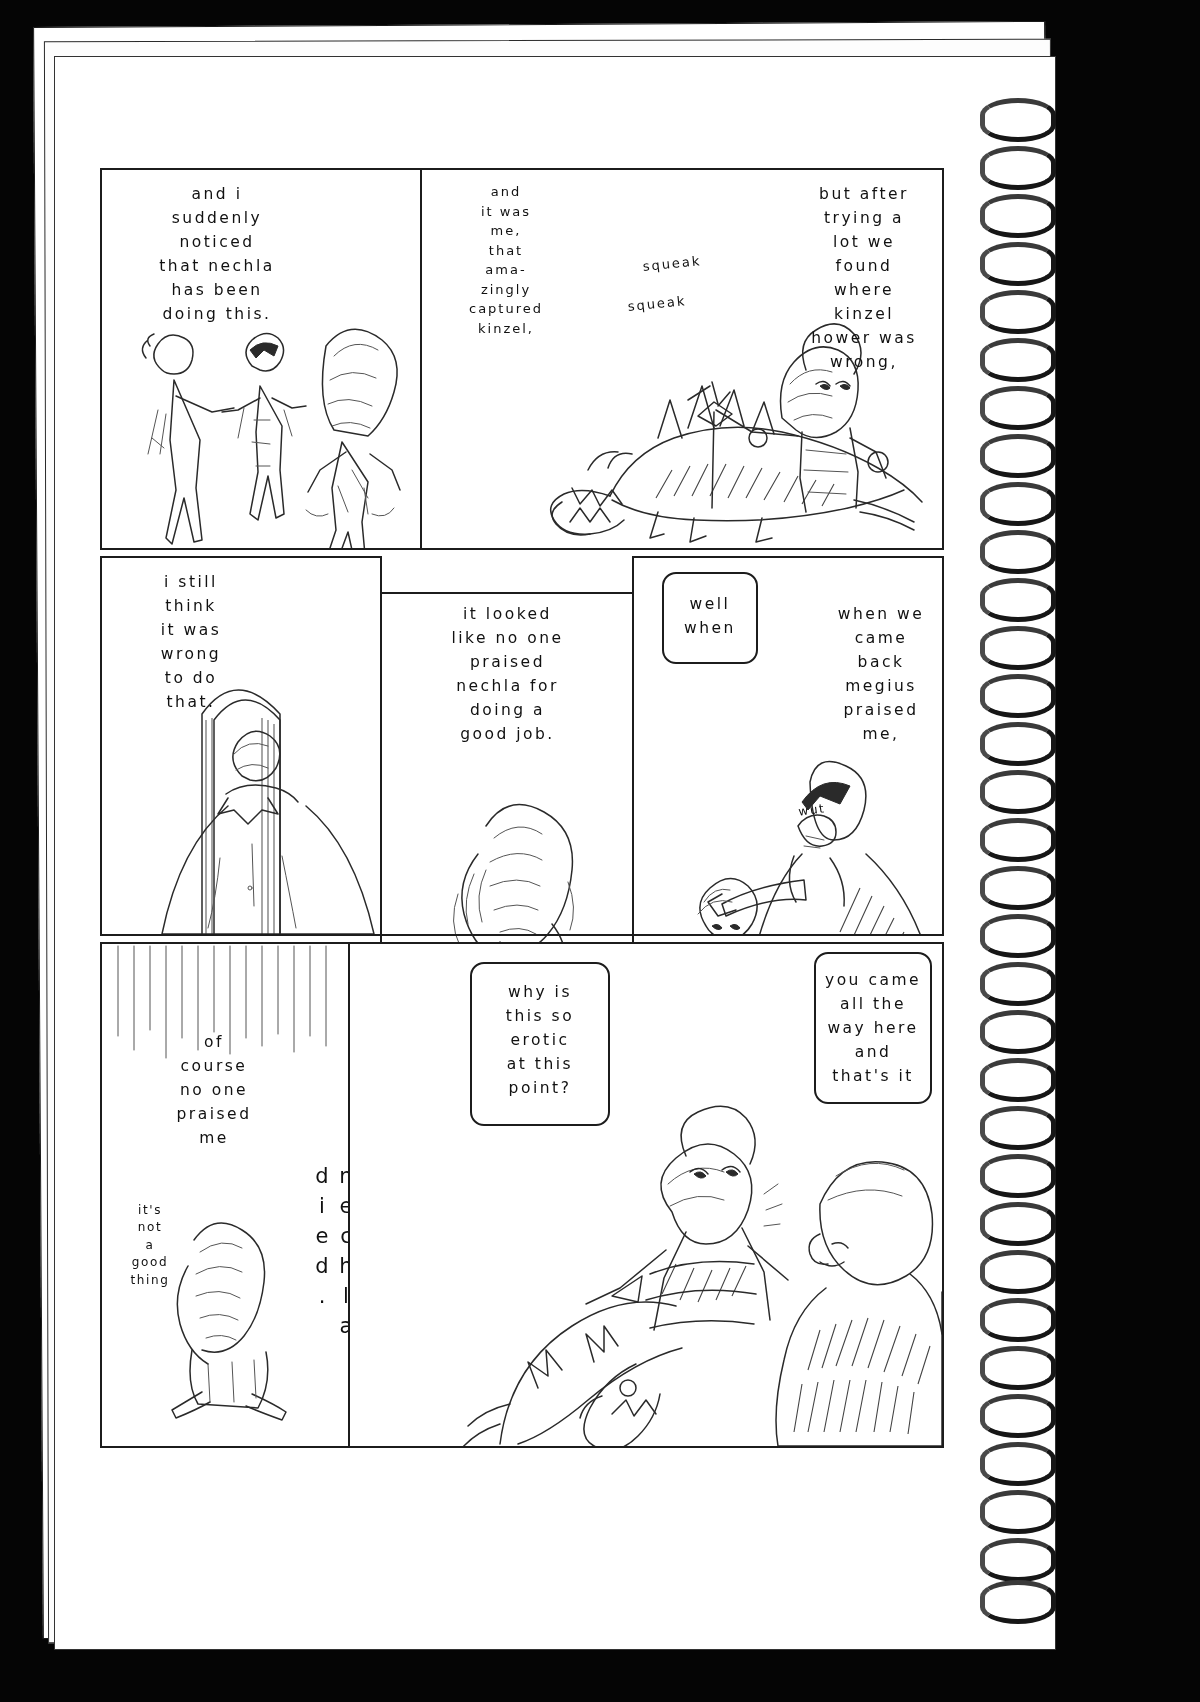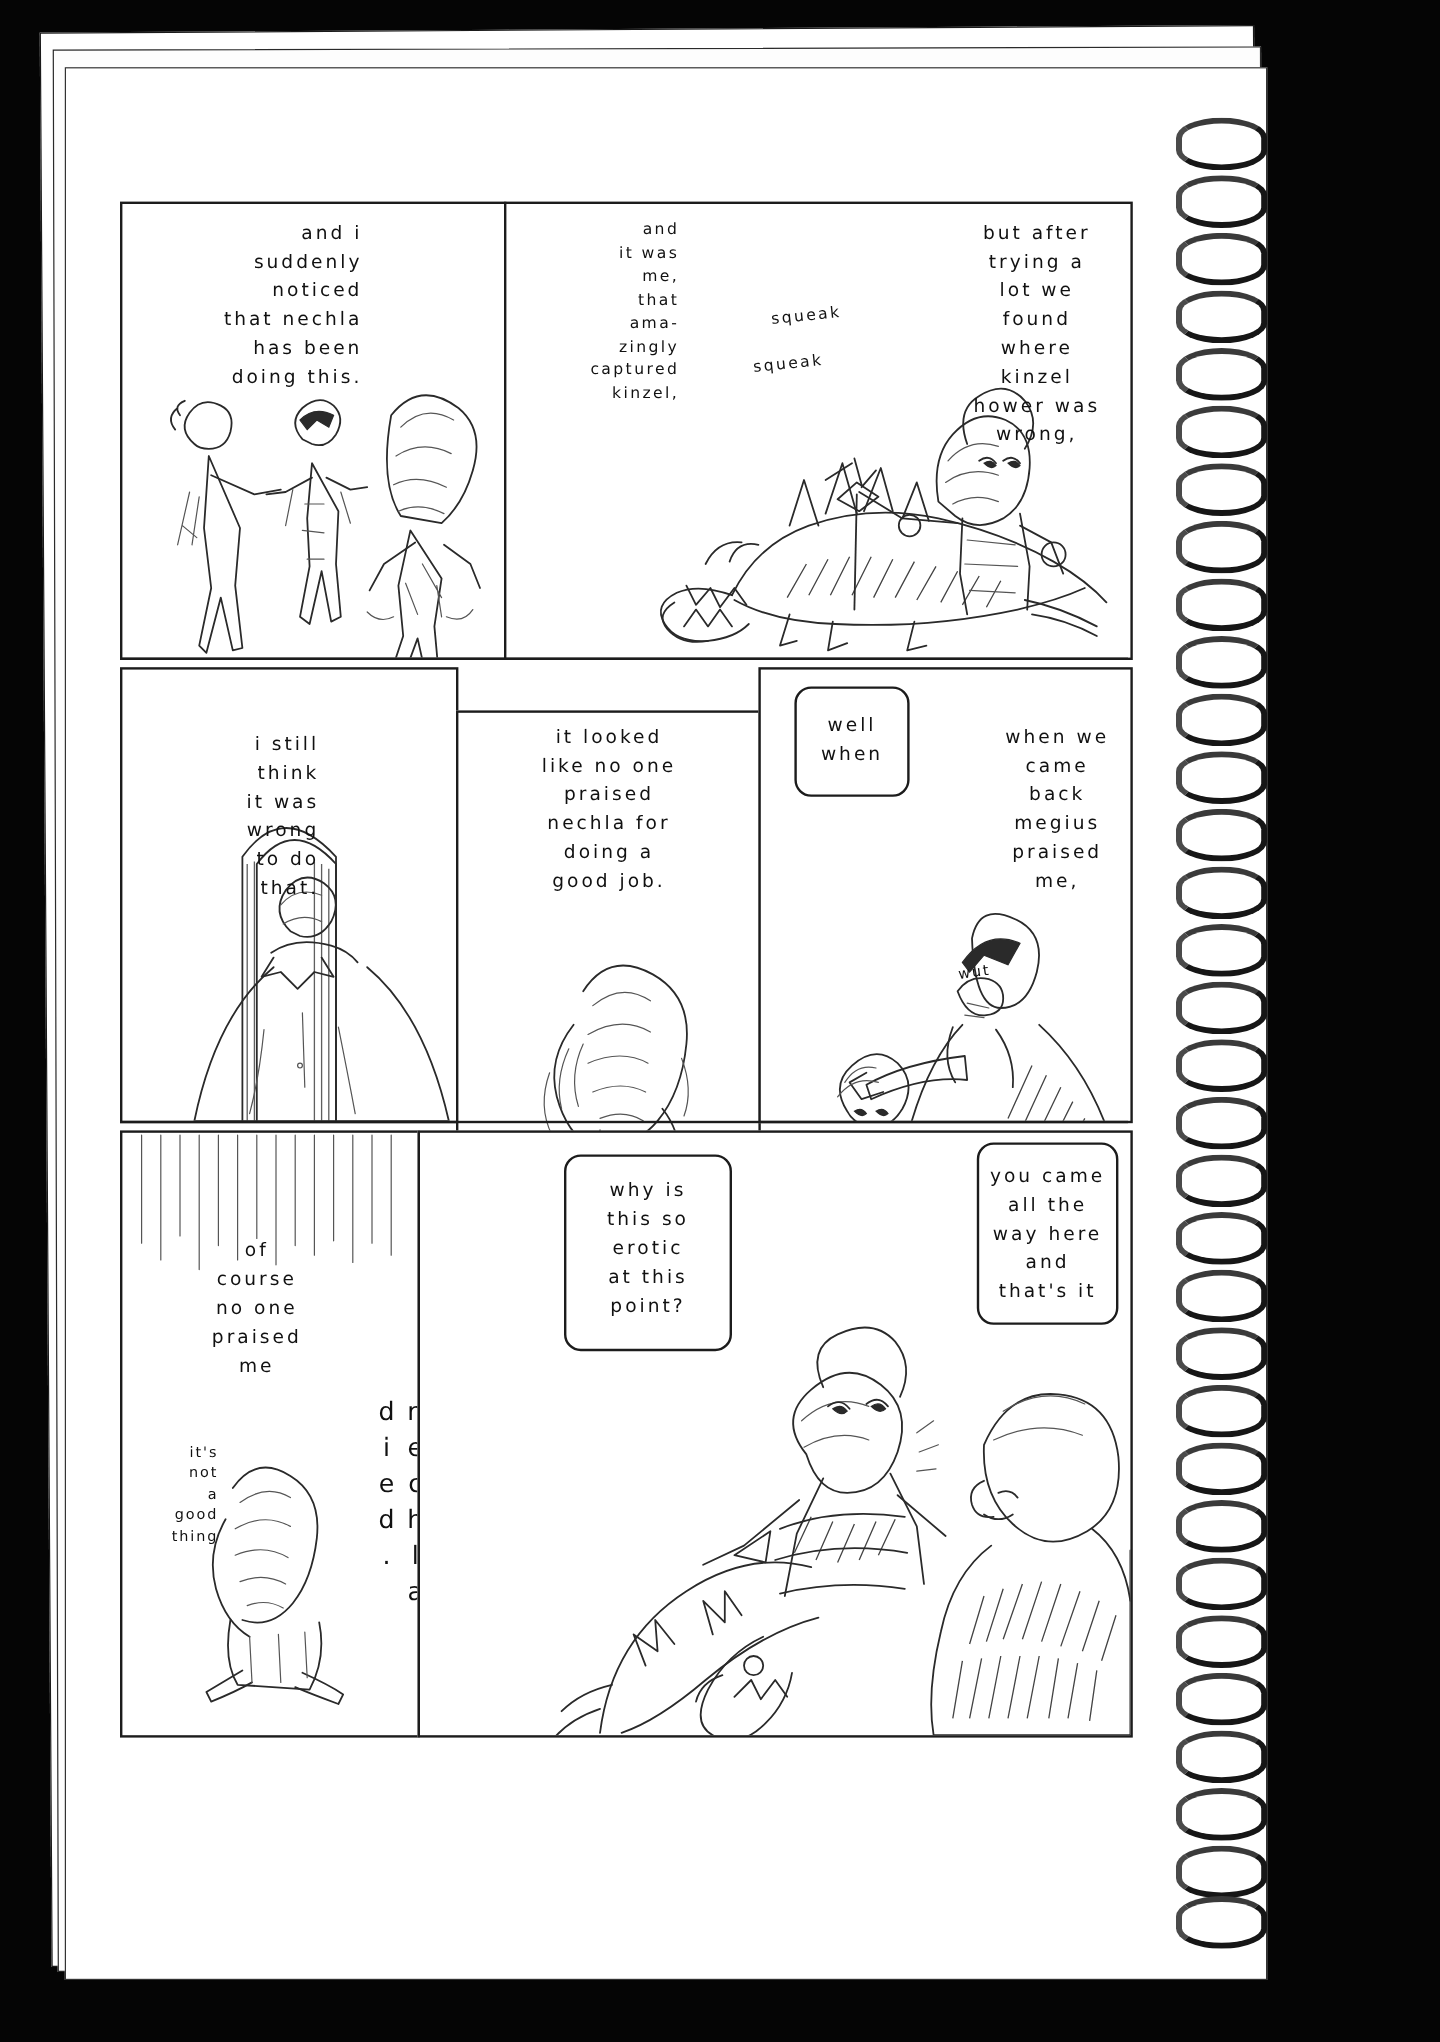--- a/index.html
+++ b/index.html
@@ -91,21 +91,21 @@
   .hw {
     position: absolute;
     font-family: "DejaVu Sans", sans-serif;
     color: #111;
     letter-spacing: 2.5px;
     line-height: 1.55;
     font-size: 15.5px;
     white-space: pre-line;
     text-align: center;
   }
-  .hw.left { text-align: right; }
+  .hw.left { text-align: center; }
   .hw.small { font-size: 13px; letter-spacing: 2px; line-height: 1.5; }
   .hw.tiny { font-size: 12px; letter-spacing: 1.6px; line-height: 1.45; }
 
   .vertical-text {
     position: absolute;
     writing-mode: vertical-rl;
     text-orientation: upright;
     font-family: "DejaVu Sans", sans-serif;
     font-size: 21px;
     letter-spacing: 6px;
@@ -285,21 +285,21 @@
       </g>
 
       <path class="sk" d="M140 218 q-16 -16 -4 -34 q14 -18 32 -6 q16 12 6 32 q-10 16 -26 12z"></path>
       <path class="sk-thin" d="M132 196 q14 -16 34 -8 M134 212 q16 -10 32 -2"></path>
       <path class="sk" d="M124 236 q20 -14 50 -6 q14 4 22 14"></path>
       <path class="sk" d="M126 240 l-10 16 l16 -4 l14 14 l14 -14 l16 4 l-10 -16"></path>
       <path class="sk" d="M126 248 q-48 40 -66 128 l212 0 q-20 -88 -68 -128" stroke-width="2"></path>
       <path class="sk-thin" d="M118 300 q-4 40 -12 70 M180 298 q8 40 14 72 M150 286 l2 62"></path>
       <circle class="sk-thin" cx="148" cy="330" r="2"></circle>
     </svg>
-    <div class="hw left" style="left:14px; top:12px; width:150px;margin-top:38px;">i still
+    <div class="hw left" style="left:14px; top:12px; width:150px;">i still
 think
 it was
 wrong
 to do
 that.</div>
   </div>
 
   <div class="panel" style="left:280px; top:388px; width:250px; height:376px;margin-top:36px;">
     <svg class="sketch" width="250" height="376">
 
@@ -374,21 +374,21 @@
       <path class="sk" d="M90 406 q-6 34 6 54 l60 4 q14 -26 8 -56"></path>
       <path class="sk" d="M100 448 q-20 12 -30 18 l4 8 q20 -8 34 -16"></path>
       <path class="sk" d="M150 450 q22 10 34 18 l-4 8 q-22 -8 -36 -14"></path>
       <path class="sk-thin" d="M106 420 l2 38 M130 418 l2 40 M152 416 l2 38"></path>
     </svg>
     <div class="hw" style="left:36px; top:86px; width:152px;">of
 course
 no one
 praised
 me</div>
-    <div class="hw left tiny" style="left:16px; top:258px; width:64px; text-align:right;">it's
+    <div class="hw left tiny" style="left:16px; top:258px; width:64px; text-align:center;">it's
 not
 a
 good
 thing</div>
     <div class="vertical-text" style="left:208px; top:220px;">nechla died.</div>
   </div>
 
   <div class="panel" style="left:248px; top:774px; width:592px; height:502px;">
     <svg class="sketch" width="592" height="502">
 

